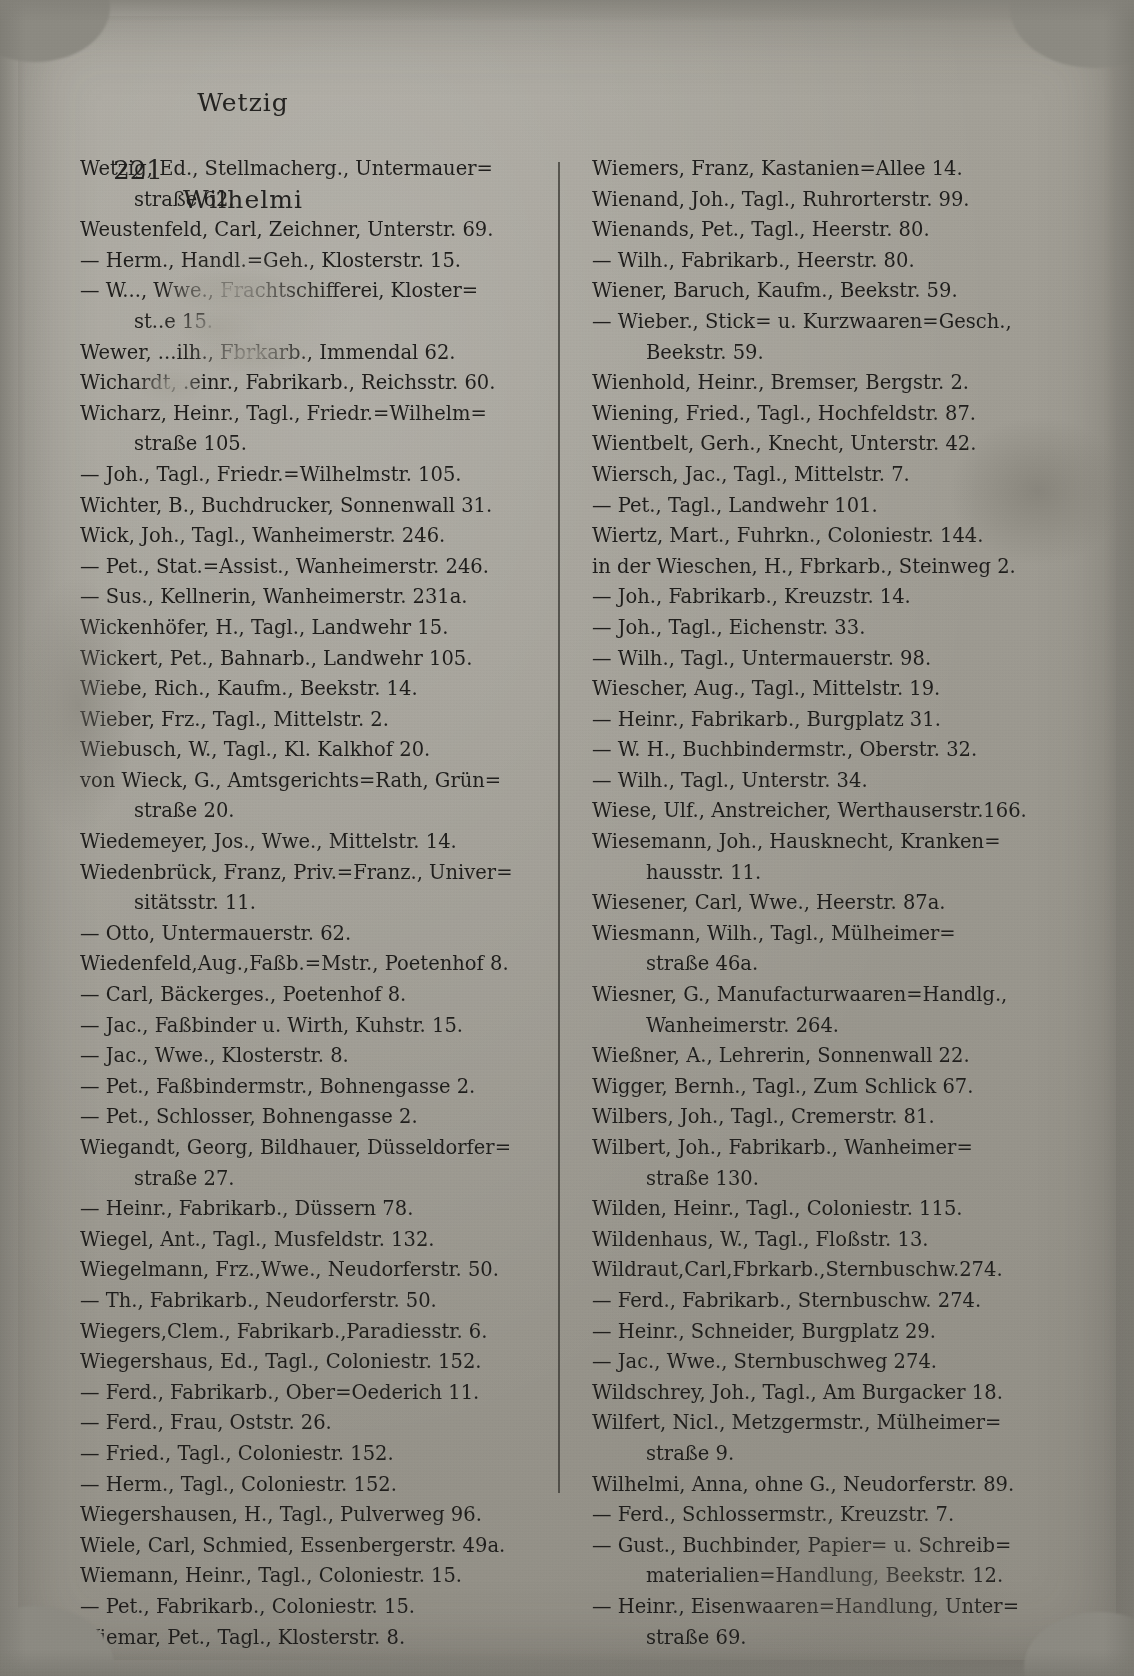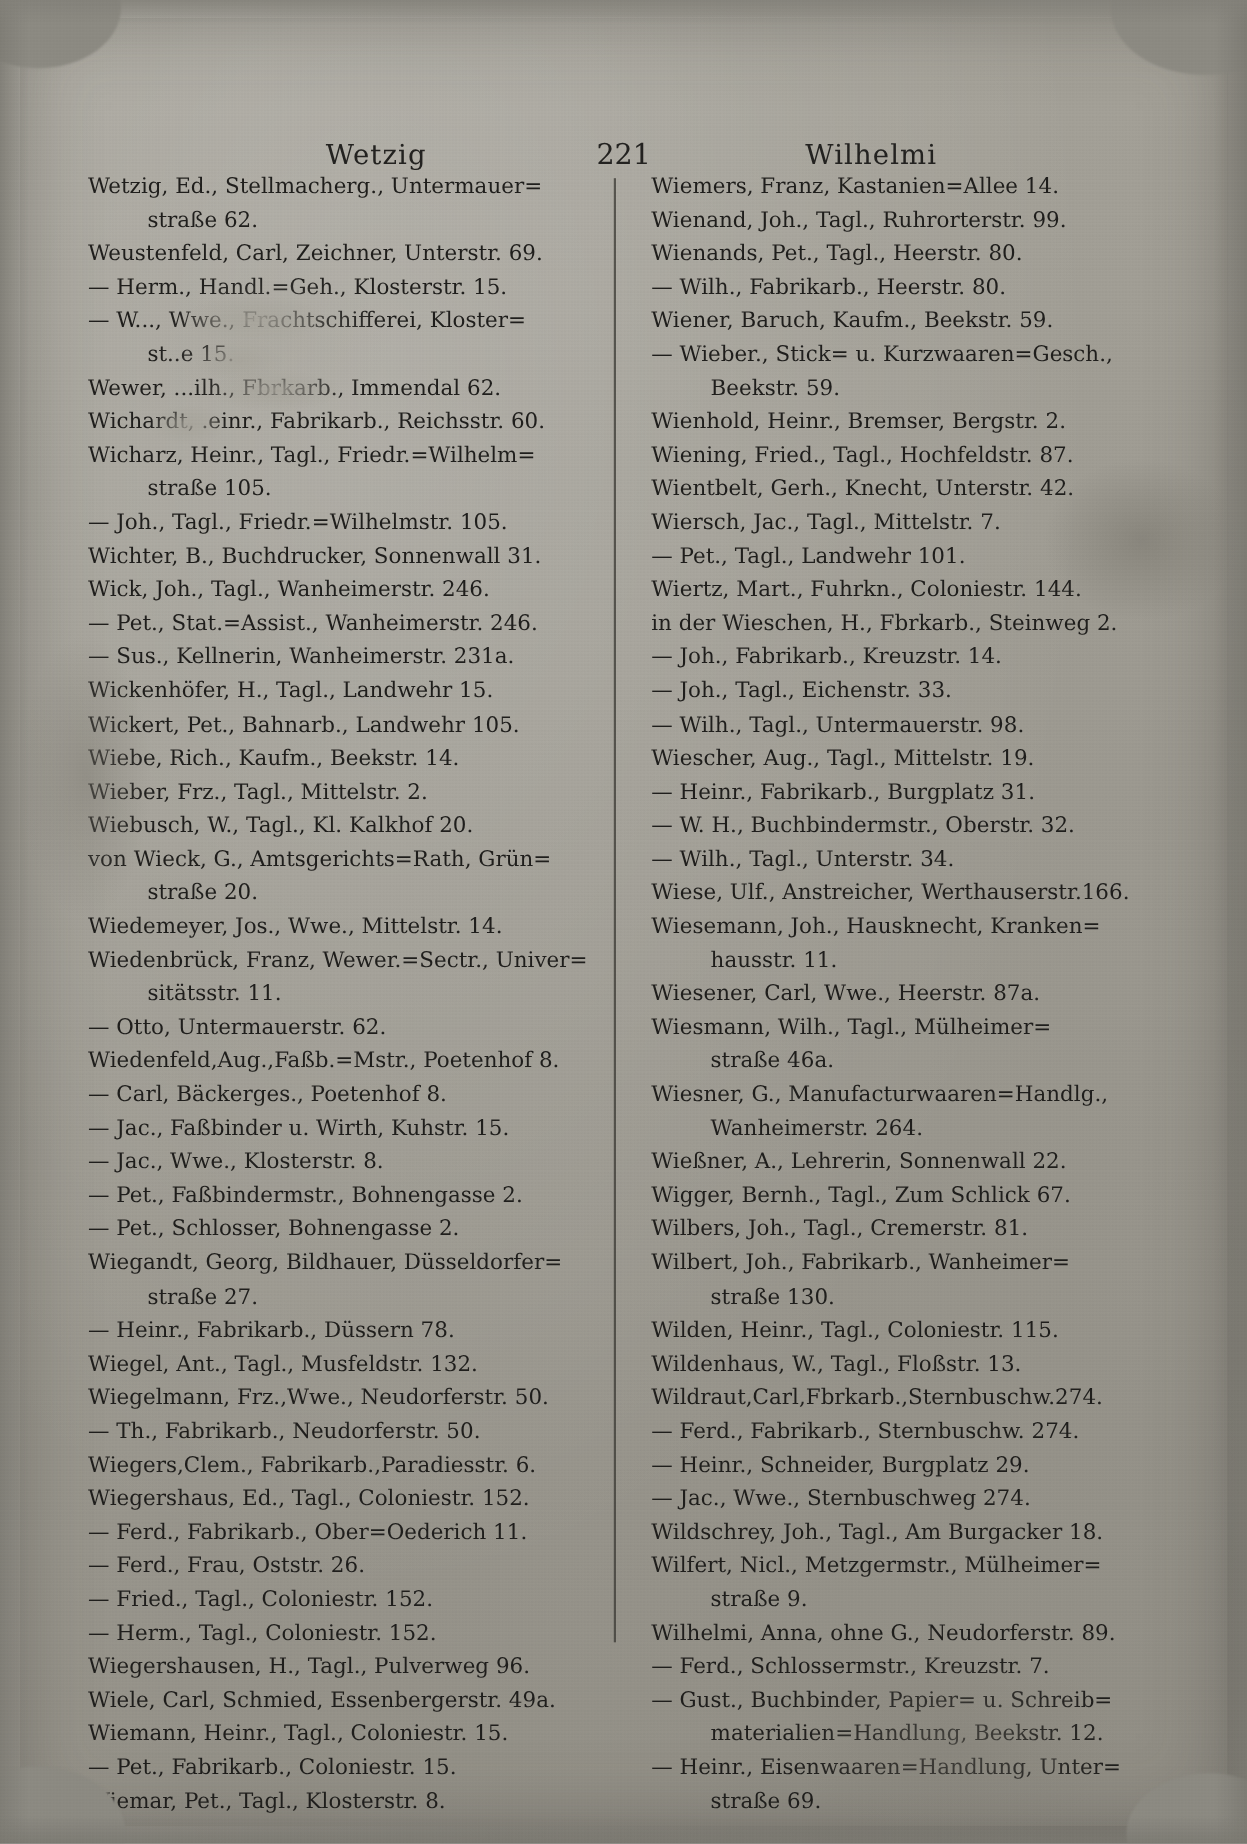--- a/index.html
+++ b/index.html
@@ -73,20 +73,21 @@
   .runhead {
     position: absolute;
     top: 72px;
     left: 60px;
     right: 60px;
     display: flex;
     align-items: baseline;
     justify-content: center;
     gap: 0;
     color: #232220;
+    flex-direction: column;
   }
   .runhead .left-word,
   .runhead .right-word {
     width: 330px;
     font-size: 25px;
     letter-spacing: 1px;
     text-align: center;
   }
   .runhead .pageno {
     width: 120px;
@@ -179,21 +180,21 @@
           <p class="entry"><span>Wick, Joh., Tagl., Wanheimerstr. 246.</span></p>
           <p class="entry"><span>— Pet., Stat.=Assist., Wanheimerstr. 246.</span></p>
           <p class="entry"><span>— Sus., Kellnerin, Wanheimerstr. 231a.</span></p>
           <p class="entry"><span>Wickenhöfer, H., Tagl., Landwehr 15.</span></p>
           <p class="entry"><span>Wickert, Pet., Bahnarb., Landwehr 105.</span></p>
           <p class="entry"><span>Wiebe, Rich., Kaufm., Beekstr. 14.</span></p>
           <p class="entry"><span>Wieber, Frz., Tagl., Mittelstr. 2.</span></p>
           <p class="entry"><span>Wiebusch, W., Tagl., Kl. Kalkhof 20.</span></p>
           <p class="entry"><span>von Wieck, G., Amtsgerichts=Rath, Grün=</span><span class="cont">straße 20.</span></p>
           <p class="entry"><span>Wiedemeyer, Jos., Wwe., Mittelstr. 14.</span></p>
-          <p class="entry"><span>Wiedenbrück, Franz, Wewer.=Sectr., Univer=</span><span class="cont">sitätsstr. 11.</span></p>
+          <p class="entry"><span>Wiedenbrück, Franz, Priv.=Franz., Univer=</span><span class="cont">sitätsstr. 11.</span></p>
           <p class="entry"><span>— Otto, Untermauerstr. 62.</span></p>
           <p class="entry"><span>Wiedenfeld,Aug.,Faßb.=Mstr., Poetenhof 8.</span></p>
           <p class="entry"><span>— Carl, Bäckerges., Poetenhof 8.</span></p>
           <p class="entry"><span>— Jac., Faßbinder u. Wirth, Kuhstr. 15.</span></p>
           <p class="entry"><span>— Jac., Wwe., Klosterstr. 8.</span></p>
           <p class="entry"><span>— Pet., Faßbindermstr., Bohnengasse 2.</span></p>
           <p class="entry"><span>— Pet., Schlosser, Bohnengasse 2.</span></p>
           <p class="entry"><span>Wiegandt, Georg, Bildhauer, Düsseldorfer=</span><span class="cont">straße 27.</span></p>
           <p class="entry"><span>— Heinr., Fabrikarb., Düssern 78.</span></p>
           <p class="entry"><span>Wiegel, Ant., Tagl., Musfeldstr. 132.</span></p>

